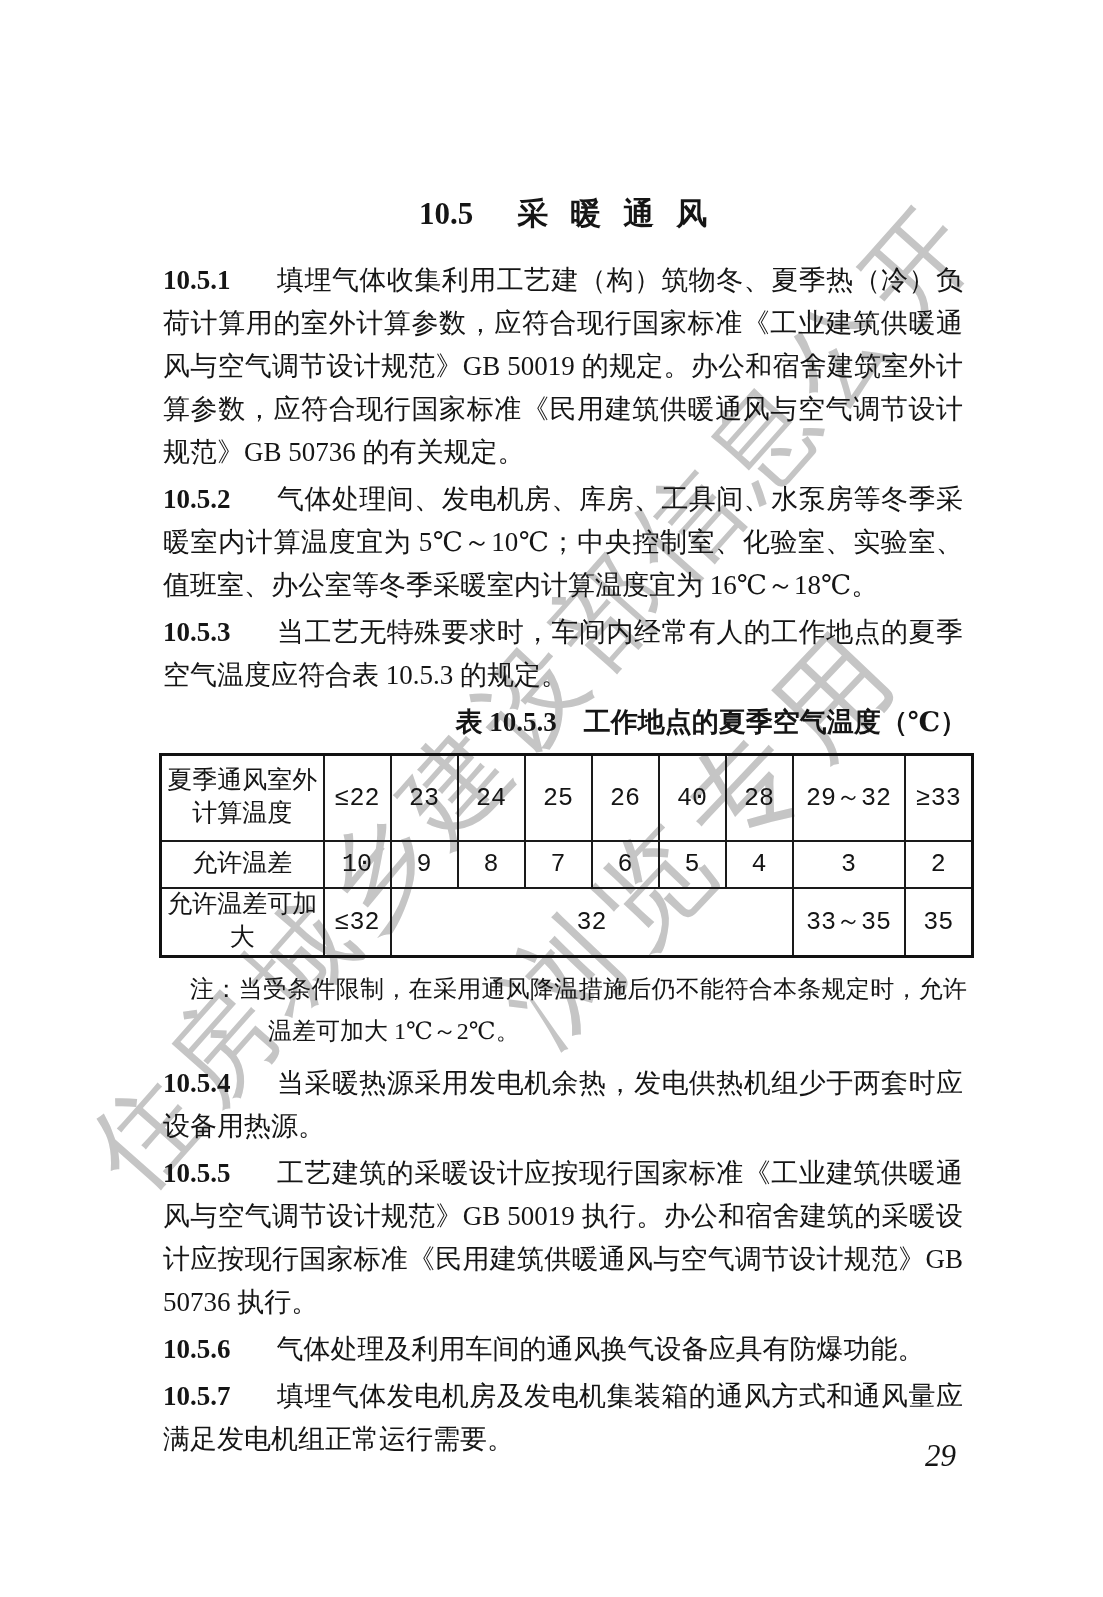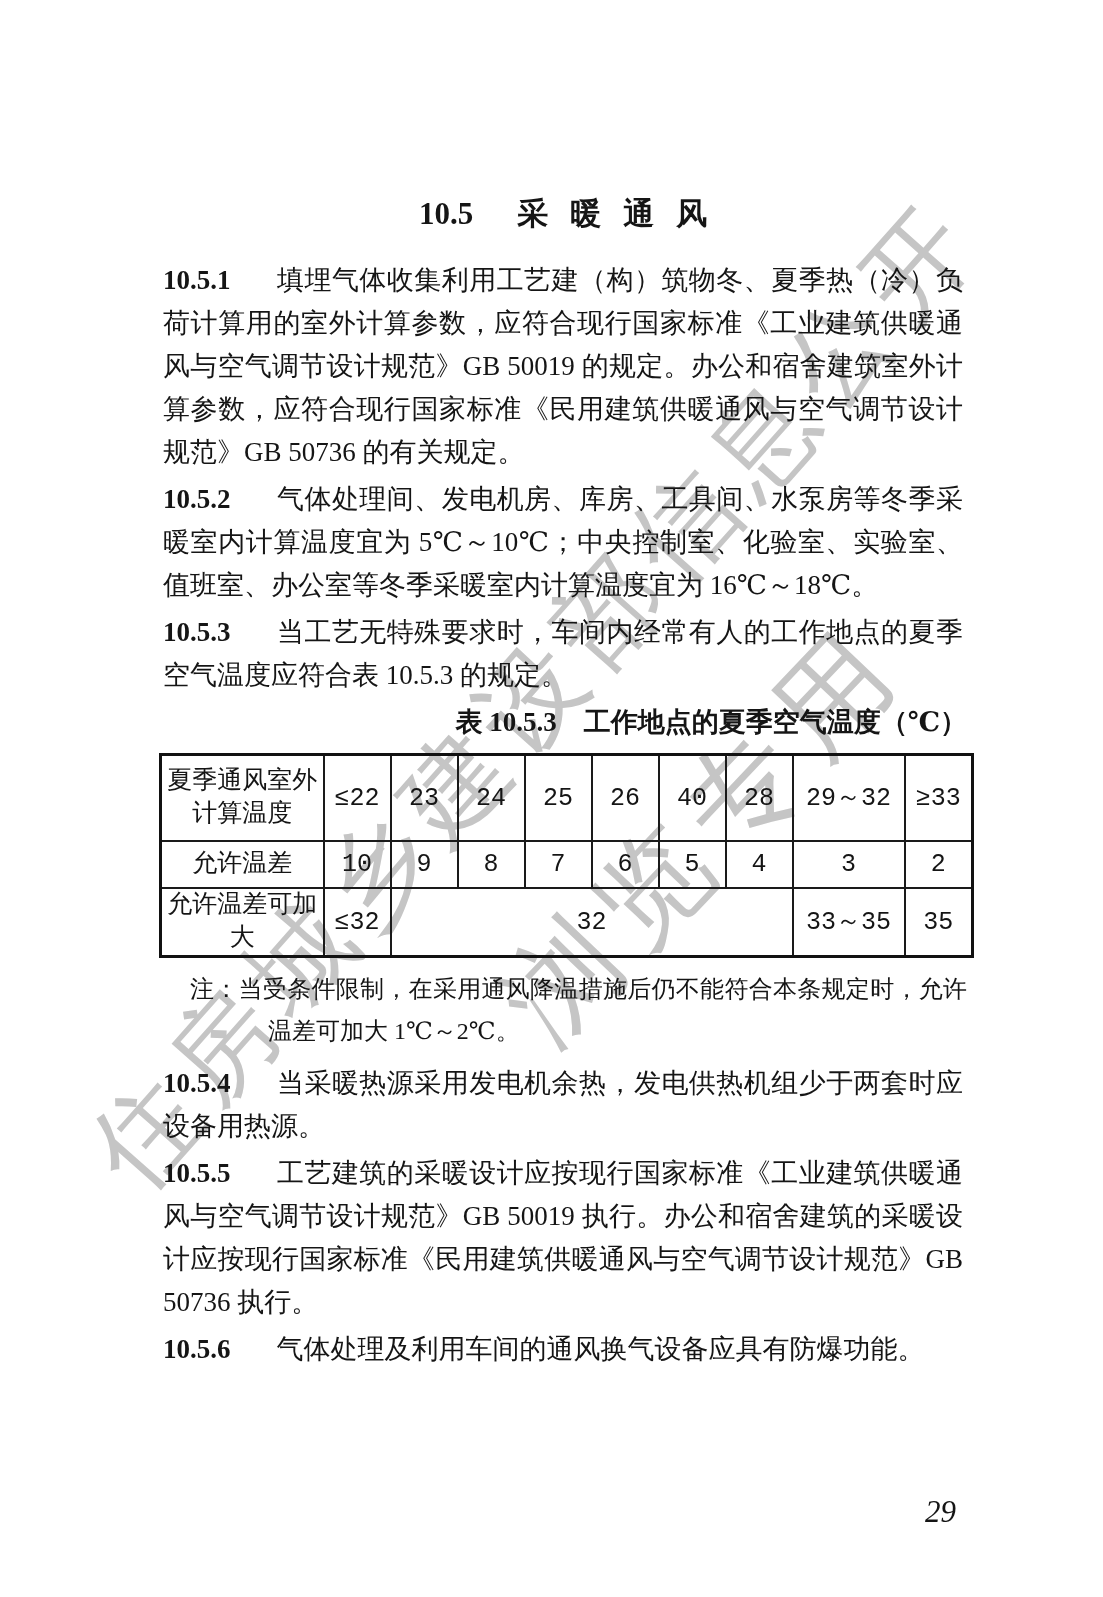--- a/index.html
+++ b/index.html
@@ -98,21 +98,21 @@
     margin:10px 0 0 31px;
     padding-left:78px;
     text-indent:-78px;
     font-size:24px;
     line-height:42px;
     text-align:justify;
   }
 
   .pageno {
     position:absolute;
-    left:925px; top:1494px;
+    left:925px; top:1438px;
     font-size:31px;
     font-style:italic;
     z-index:1;
   }
 </style>
 </head>
 <body>
 
 <div class="page">
 
@@ -180,18 +180,19 @@
     </table>
 
     <p class="note">注：当受条件限制，在采用通风降温措施后仍不能符合本条规定时，允许温差可加大 1℃～2℃。</p>
 
     <p class="para p-1054"><b class="cnum">10.5.4</b><span>当采暖热源采用发电机余热，发电供热机组少于两套时应设备用热源。</span></p>
 
     <p class="para p-1055"><b class="cnum">10.5.5</b><span>工艺建筑的采暖设计应按现行国家标准《工业建筑供暖通风与空气调节设计规范》GB 50019 执行。办公和宿舍建筑的采暖设计应按现行国家标准《民用建筑供暖通风与空气调节设计规范》GB 50736 执行。</span></p>
 
     <p class="para p-1056"><b class="cnum">10.5.6</b><span>气体处理及利用车间的通风换气设备应具有防爆功能。</span></p>
 
+    <p class="para p-1057"><b class="cnum">10.5.7</b><span>填埋气体发电机房及发电机集装箱的通风方式和通风量应满足发电机组正常运行需要。</span></p>
 
   </div>
 
   <div class="pageno">29</div>
 
 </div>
 
 </body></html>

